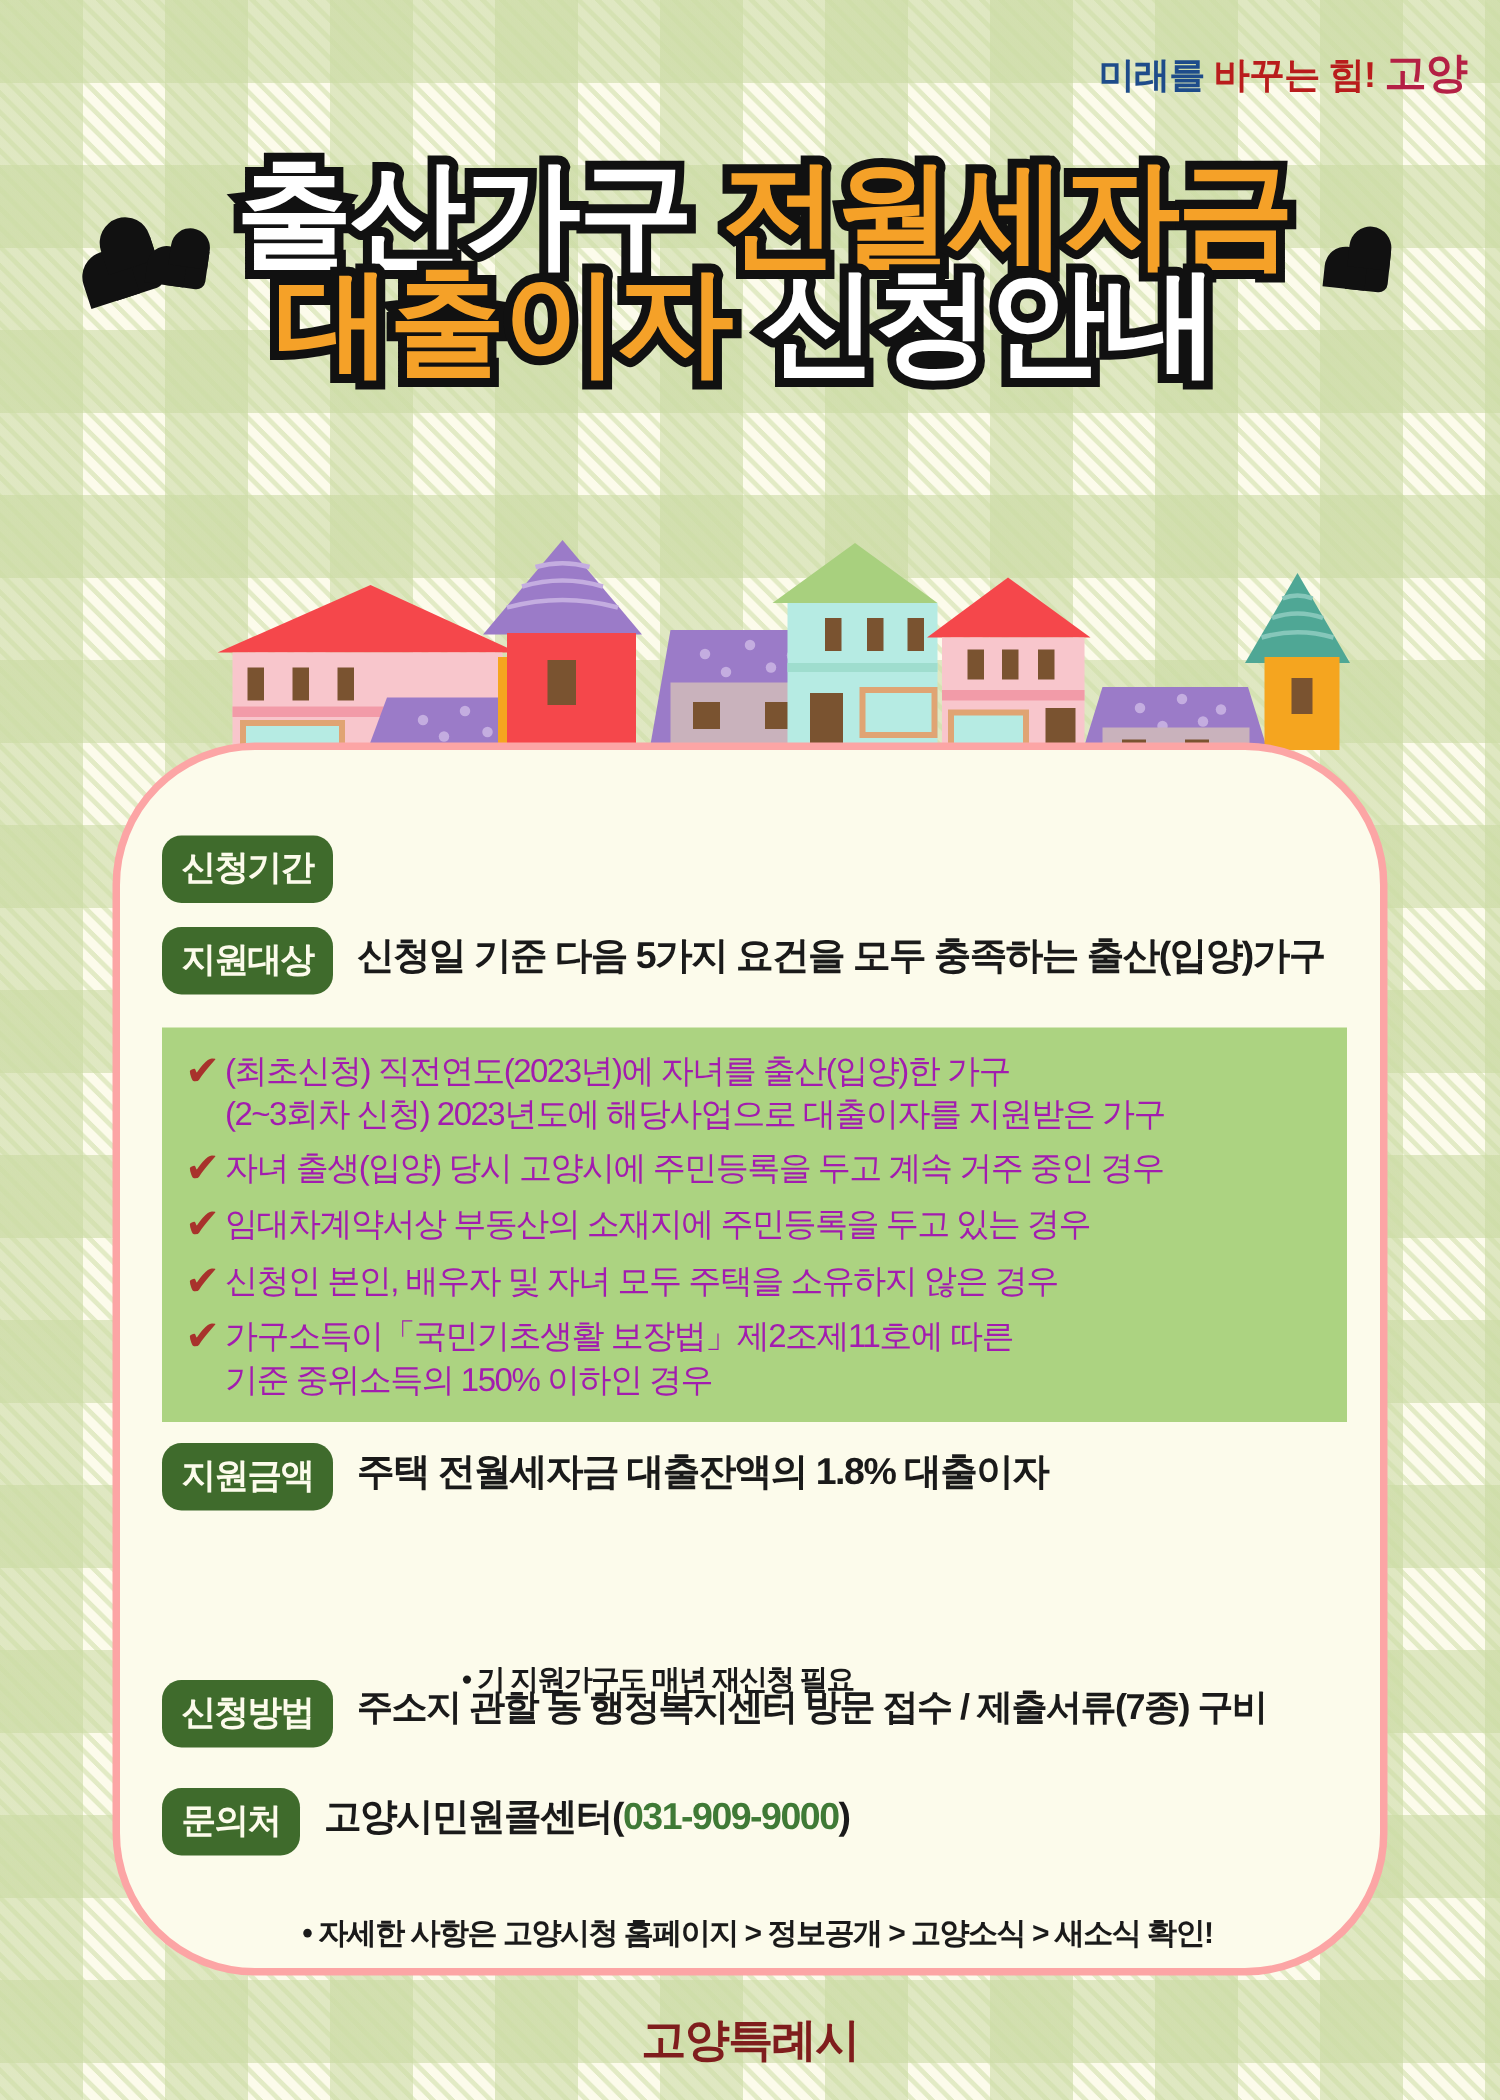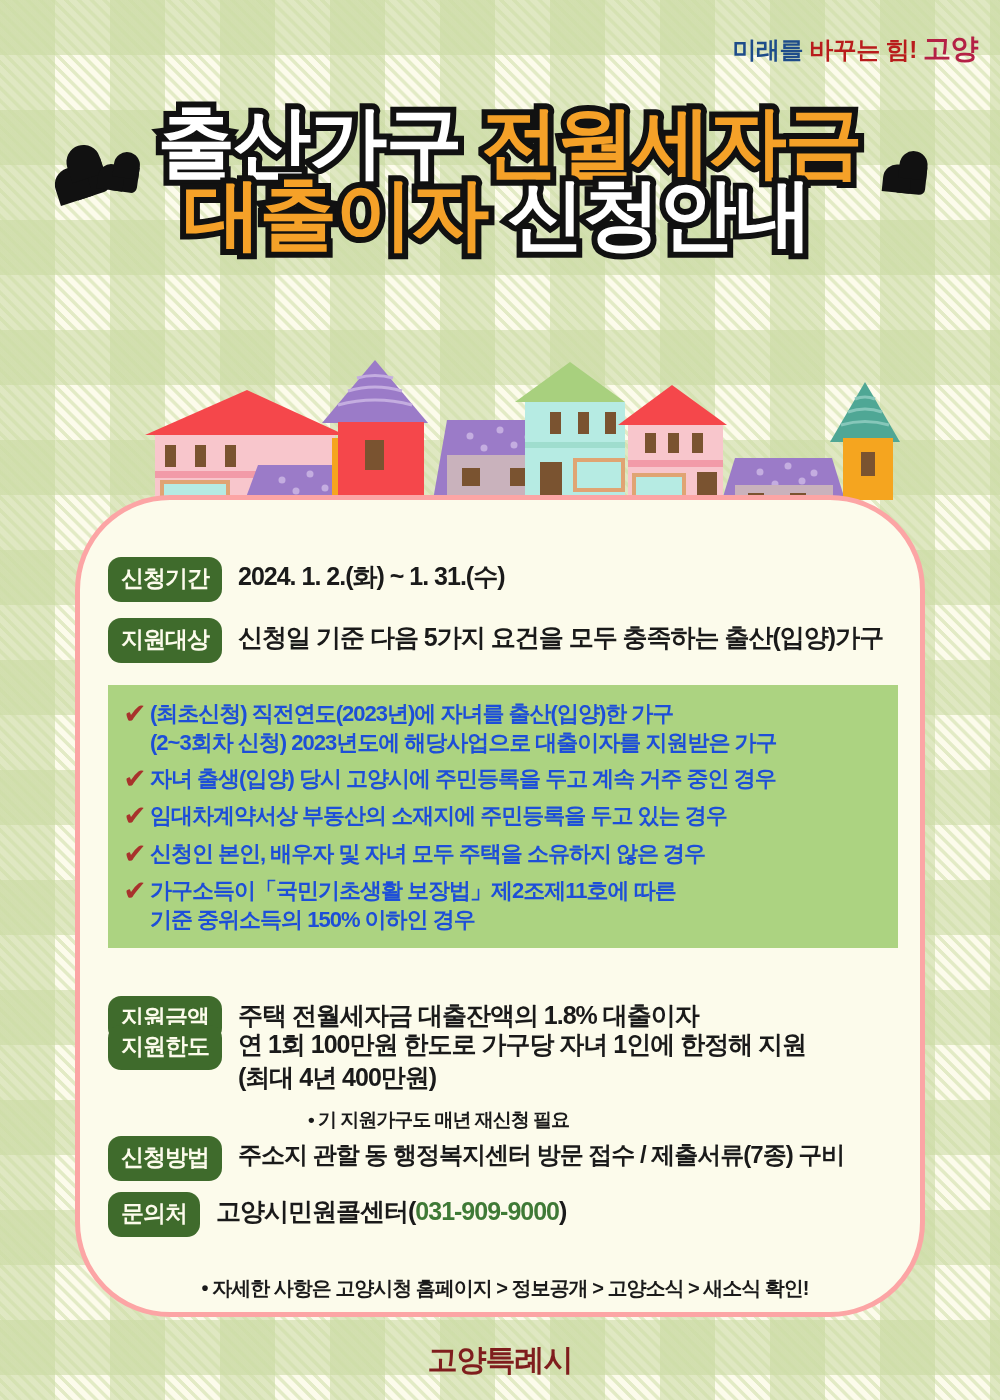--- a/index.html
+++ b/index.html
@@ -108,31 +108,31 @@
     background:#ACD381;
   }
   .chk-list { padding:14px 0 0 12px; }
   .chk-item { display:flex; align-items:flex-start; margin-bottom:7px; }
   .chk-mark {
     flex:0 0 auto; width:30px; font-size:28px; font-weight:bold;
     color:#A8322C; line-height:1.08; text-align:center;
     font-family:"DejaVu Sans", sans-serif;
   }
   .chk-text {
-    font-size:22px; font-weight:bold; color:#1d4ed8;
+    font-size:22px; font-weight:normal; color:#a21caf;
     letter-spacing:-1px; line-height:1.32;
   }
 
-  .r-amount   { position:absolute; left:28px; top:496px; }
+  .r-amount   { position:absolute; left:28px; top:462px; }
   .r-limit    { position:absolute; left:28px; top:525px; }
   .limit-note {
     position:absolute; left:228px; top:607px;
     font-size:19px; font-weight:bold; color:#1A1A1A; letter-spacing:-1px;
   }
-  .r-method   { position:absolute; left:28px; top:636px; }
+  .r-method   { position:absolute; left:28px; top:620px; }
   .r-contact  { position:absolute; left:28px; top:692px; }
   .phone { color:#3F7A36; }
 
   .footnote {
     position:absolute; left:0; top:775px; width:850px;
     text-align:center;
     font-size:20px; font-weight:bold; color:#1A1A1A; letter-spacing:-1px;
   }
 
   
@@ -250,21 +250,20 @@
 
     <rect x="843" y="78" width="50" height="62" fill="#F5A51F"></rect>
     <rect x="861" y="92" width="14" height="24" fill="#7A5330"></rect>
   </svg>
 </div>
 
 <div class="card">
 
   <div class="row r-period">
     <span class="pill">신청기간</span>
-    <span class="rowtext">2024. 1. 2.(화) ~ 1. 31.(수)</span>
   </div>
 
   <div class="row r-target">
     <span class="pill">지원대상</span>
     <span class="rowtext">신청일 기준 다음 5가지 요건을 모두 충족하는 출산(입양)가구</span>
   </div>
 
   <div class="checkbox-green">
     <div class="chk-list">
       <div class="chk-item">
@@ -294,27 +293,20 @@
         </span>
       </div>
     </div>
   </div>
 
   <div class="row r-amount">
     <span class="pill">지원금액</span>
     <span class="rowtext">주택 전월세자금 대출잔액의 1.8% 대출이자</span>
   </div>
 
-  <div class="row r-limit">
-    <span class="pill">지원한도</span>
-    <span class="rowtext">
-      <span>연 1회 100만원 한도로 가구당 자녀 1인에 한정해 지원</span><br>
-      <span>(최대 4년 400만원)</span>
-    </span>
-  </div>
   <div class="limit-note">• 기 지원가구도 매년 재신청 필요</div>
 
   <div class="row r-method">
     <span class="pill">신청방법</span>
     <span class="rowtext small">주소지 관할 동 행정복지센터 방문 접수 / 제출서류(7종) 구비</span>
   </div>
 
   <div class="row r-contact">
     <span class="pill">문의처</span>
     <span class="rowtext"><span>고양시민원콜센터(</span><span class="phone">031-909-9000</span><span>)</span></span>

